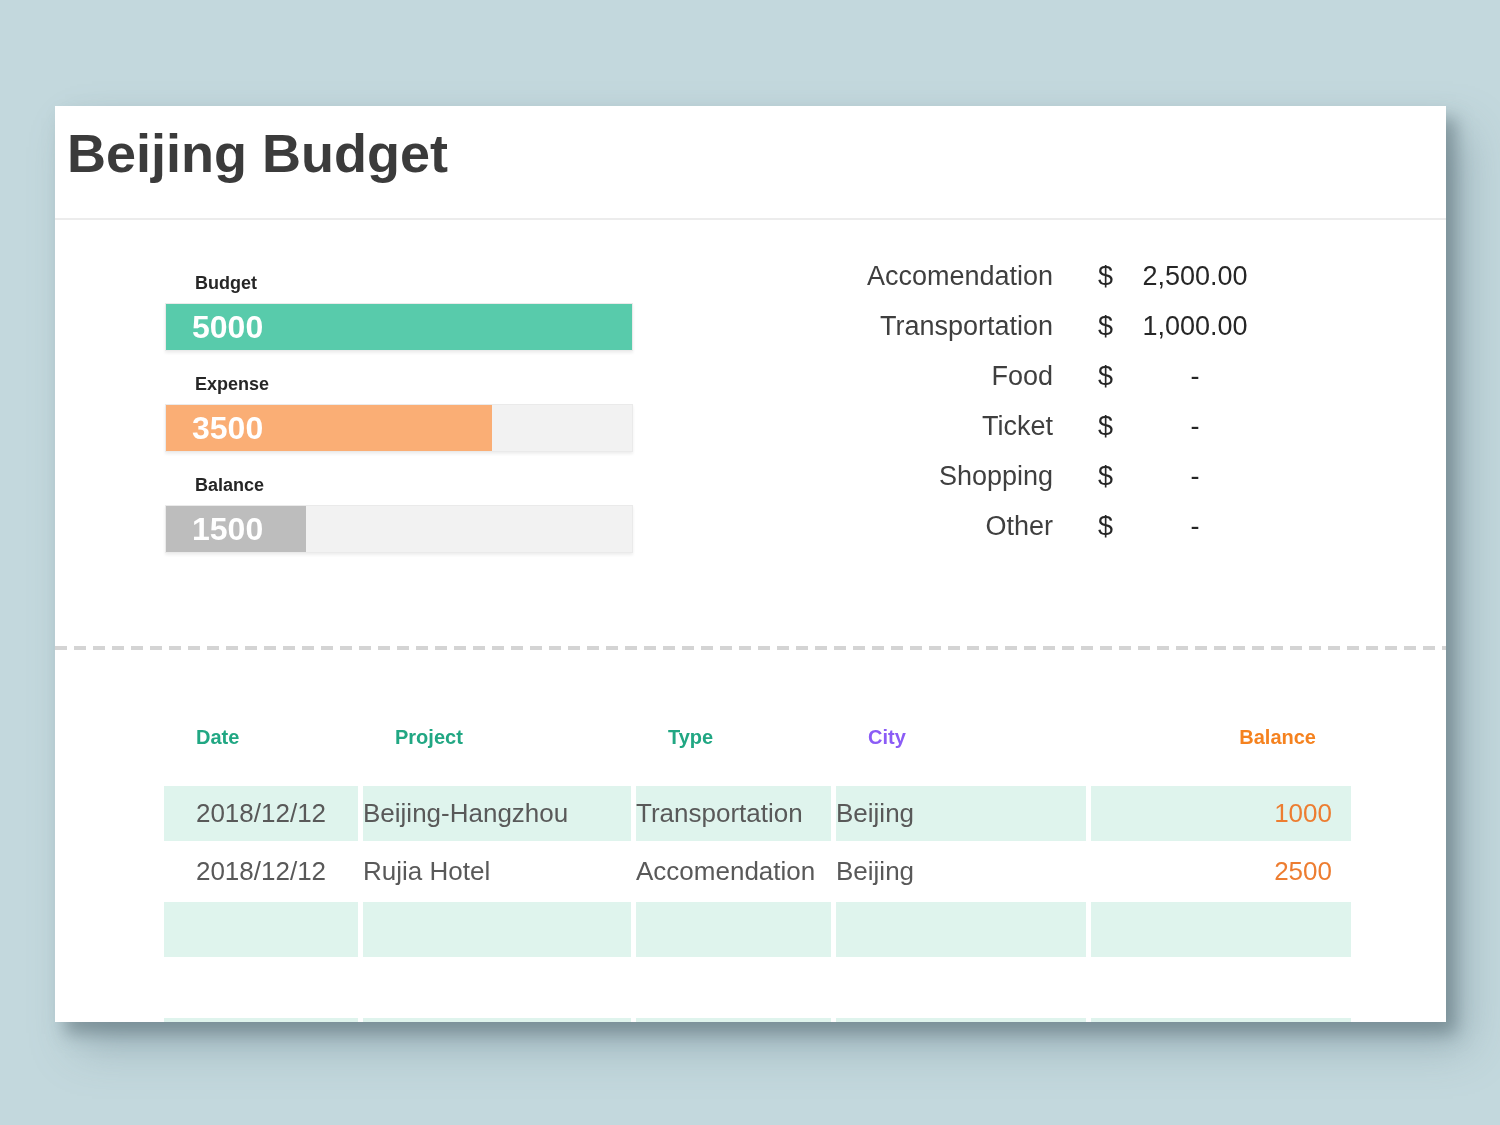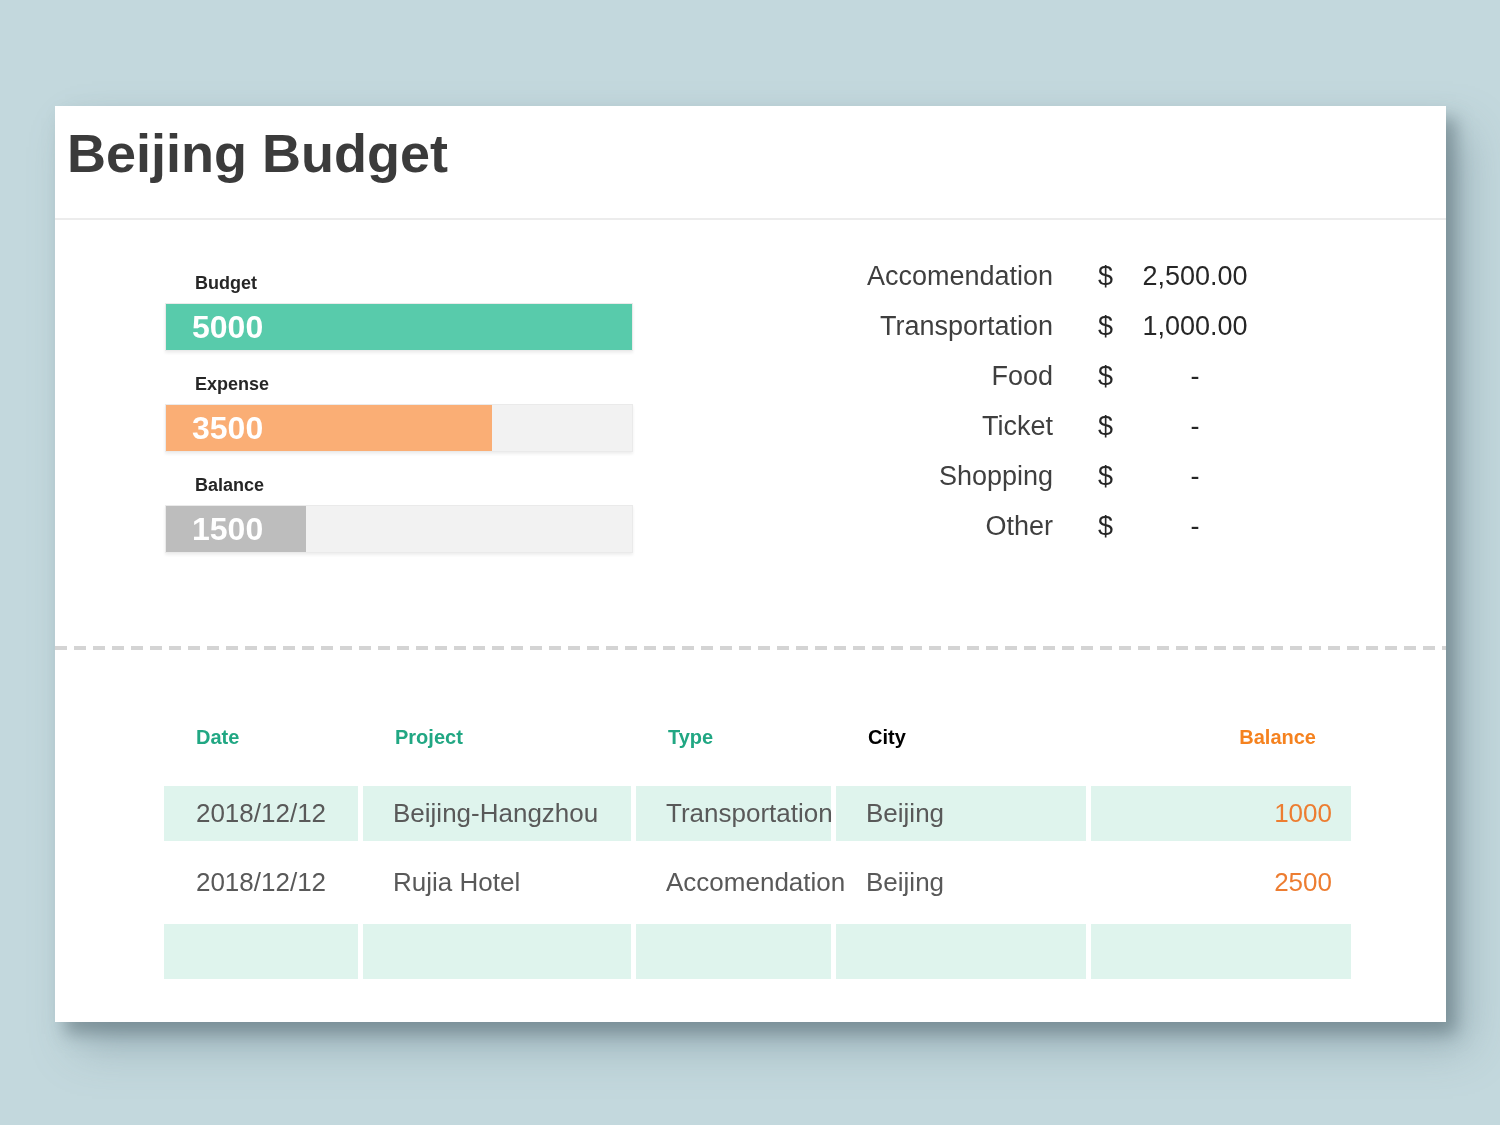--- a/index.html
+++ b/index.html
@@ -66,31 +66,31 @@
     display:grid;
     grid-template-columns:194px 268px 195px 250px 260px;
     column-gap:5px;
   }
   .thead{margin-bottom:30px;}
   .th{
     height:38px;line-height:38px;font-size:20px;font-weight:700;
     padding-left:32px;box-sizing:border-box;
   }
   .th.h-teal{color:#21a783;}
-  .th.h-blue{color:#000000;}
+  .th.h-blue{color:#8b5cf6;}
   .th.h-orange{color:#f5821f;text-align:right;padding-left:0;padding-right:35px;}
-  .tbody{row-gap:14px;grid-auto-rows:55px;}
+  .tbody{row-gap:3px;grid-auto-rows:55px;}
   .td{
     display:flex;align-items:center;
     font-size:26px;color:#595959;
     box-sizing:border-box;
   }
   .td.mint{background:#dff4ed;}
   .c-date{justify-content:center;}
-  .c-text{padding-left:30px;text-align:right;}
+  .c-text{text-align:right;}
   .c-bal{justify-content:flex-end;padding-right:19px;color:#ed7d31;}
 </style>
 </head>
 <body>
 
 <div class="card">
 
   <h1 class="page-title">Beijing Budget</h1>
   <div class="title-rule"></div>
 

